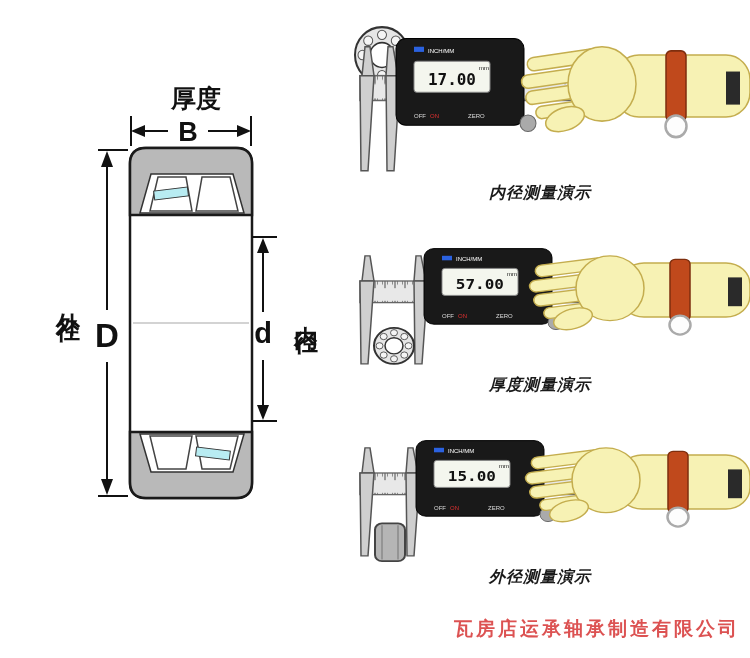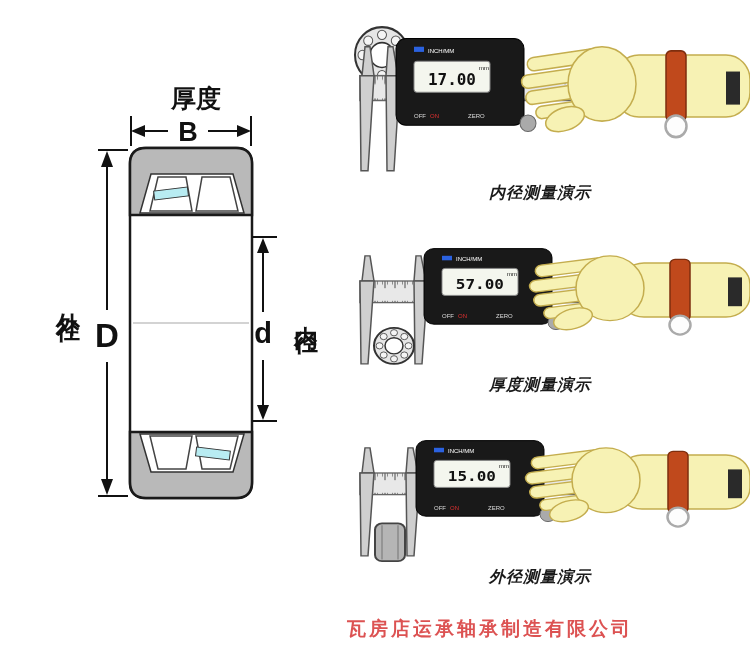--- a/index.html
+++ b/index.html
@@ -13,21 +13,21 @@
     writing-mode:vertical-rl;text-orientation:upright;
     font-size:24px;font-weight:600;color:#111;letter-spacing:6px;
   }
   .demo{position:absolute;left:330px;width:420px;}
   .demo-caption{
     text-align:center;font-size:16px;font-weight:600;color:#1a1a1a;
     margin-top:4px;letter-spacing:1px;font-style:italic;
   }
   .lcd-text{font-family:"DejaVu Sans Mono",monospace;font-weight:bold;}
   #watermark{
-    position:absolute;left:240px;top:616px;width:500px;text-align:center;
+    position:absolute;left:240px;top:616px;width:500px;text-align:right;
     color:#d94040;font-size:19px;font-weight:bold;letter-spacing:3px;opacity:.9;
   }
 </style>
 </head>
 <body>
 
 <div id="stage">
 
   <svg class="abs" style="left:0;top:0" width="340" height="560" viewBox="0 0 340 560">
 

